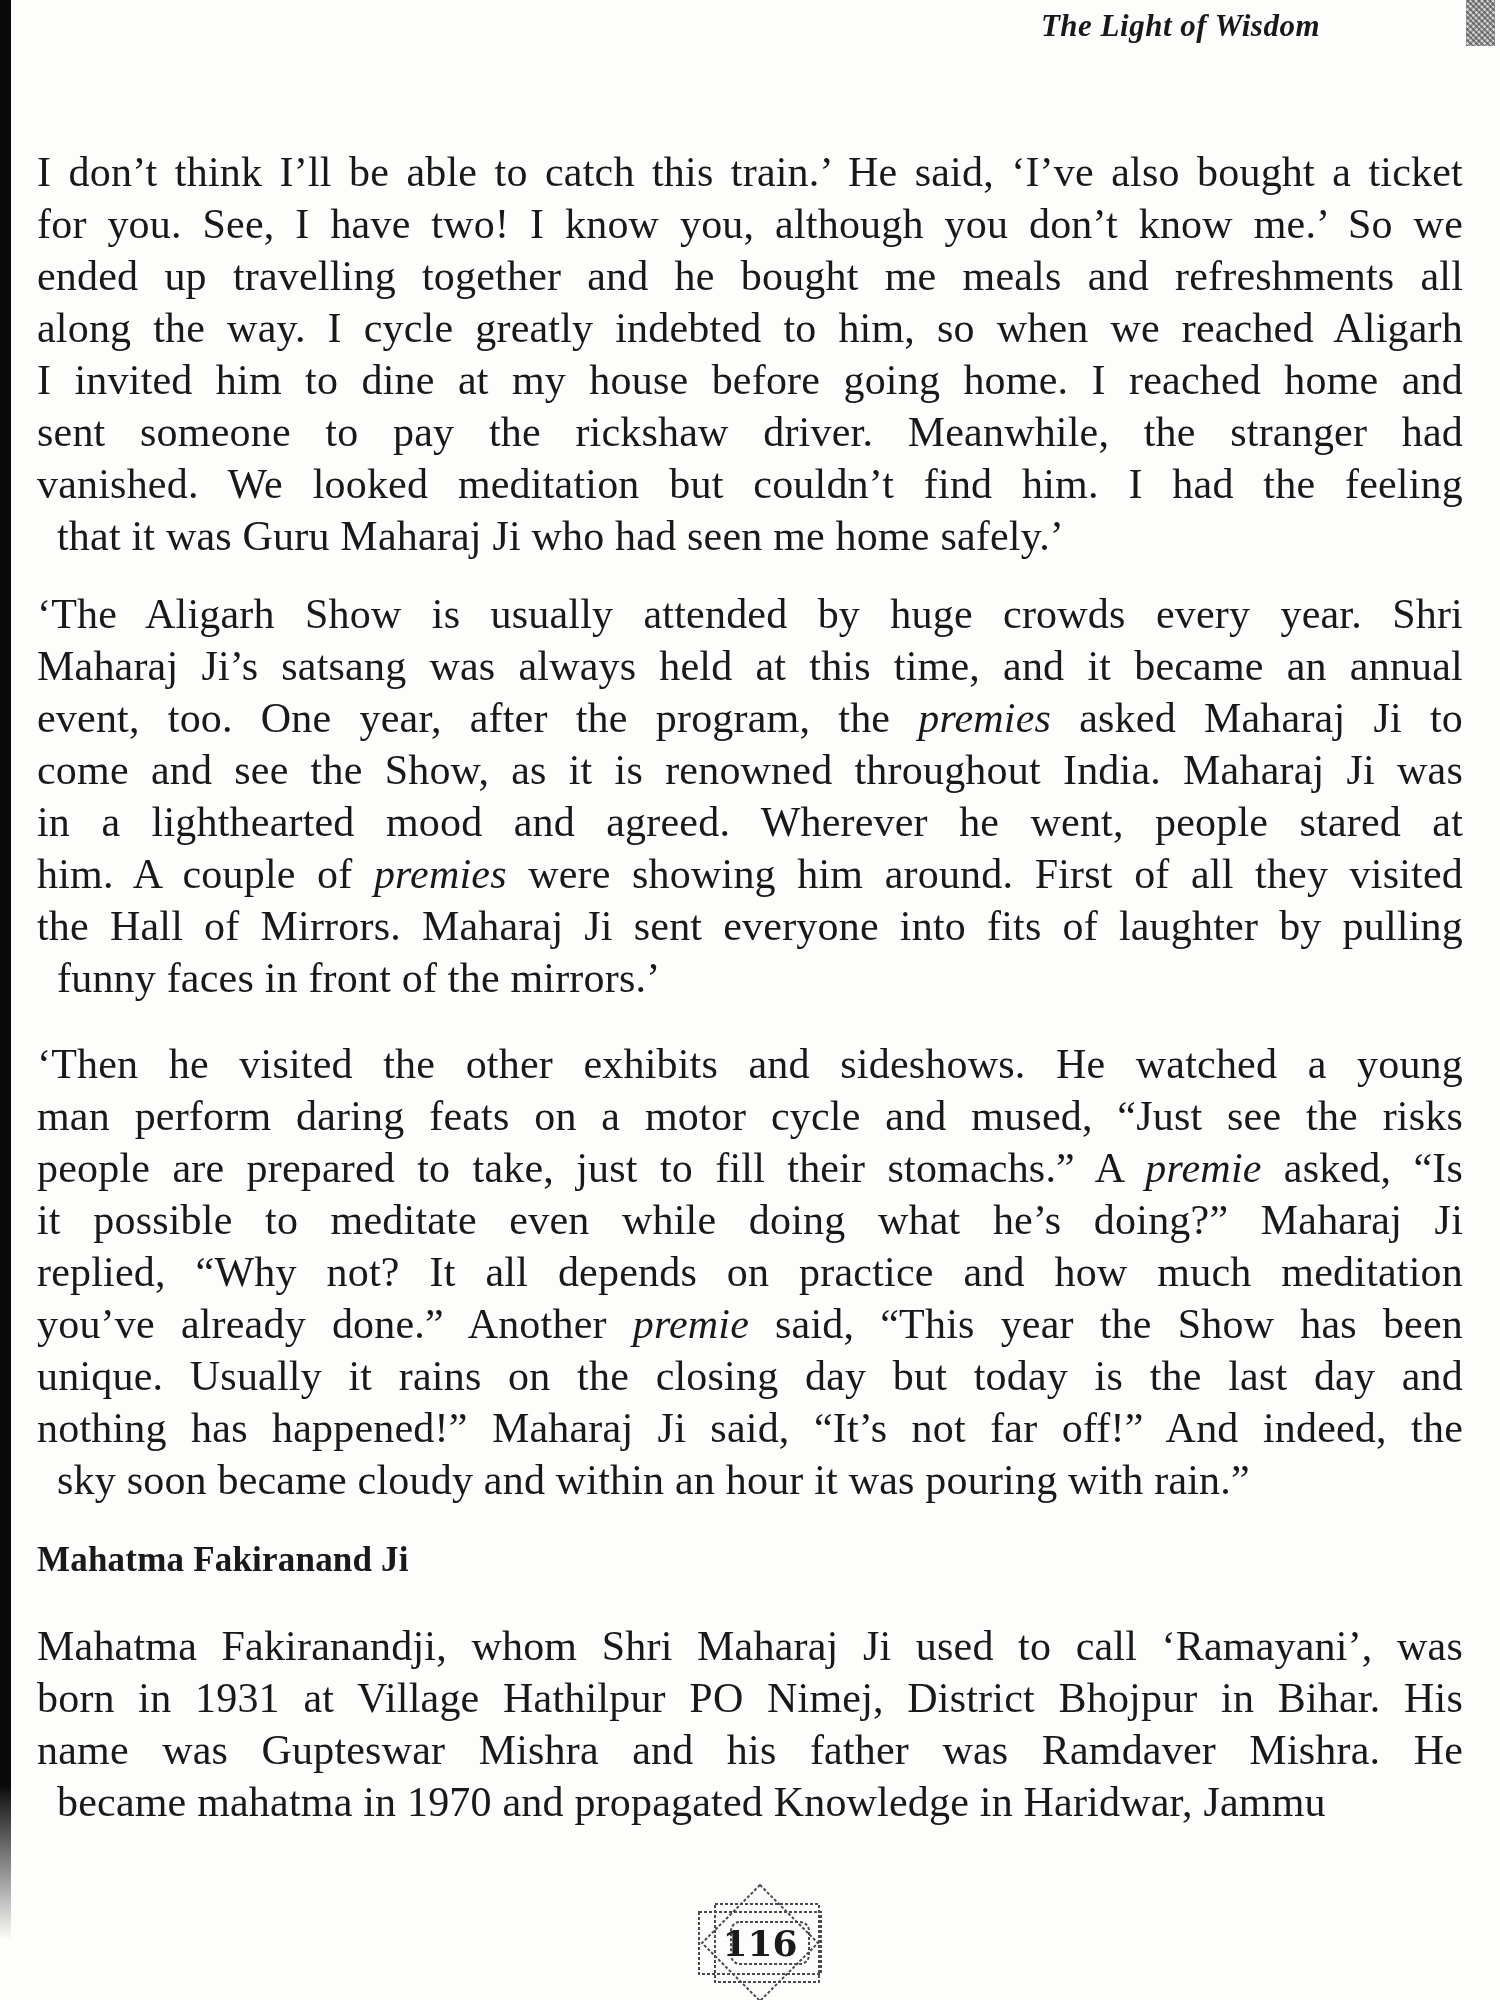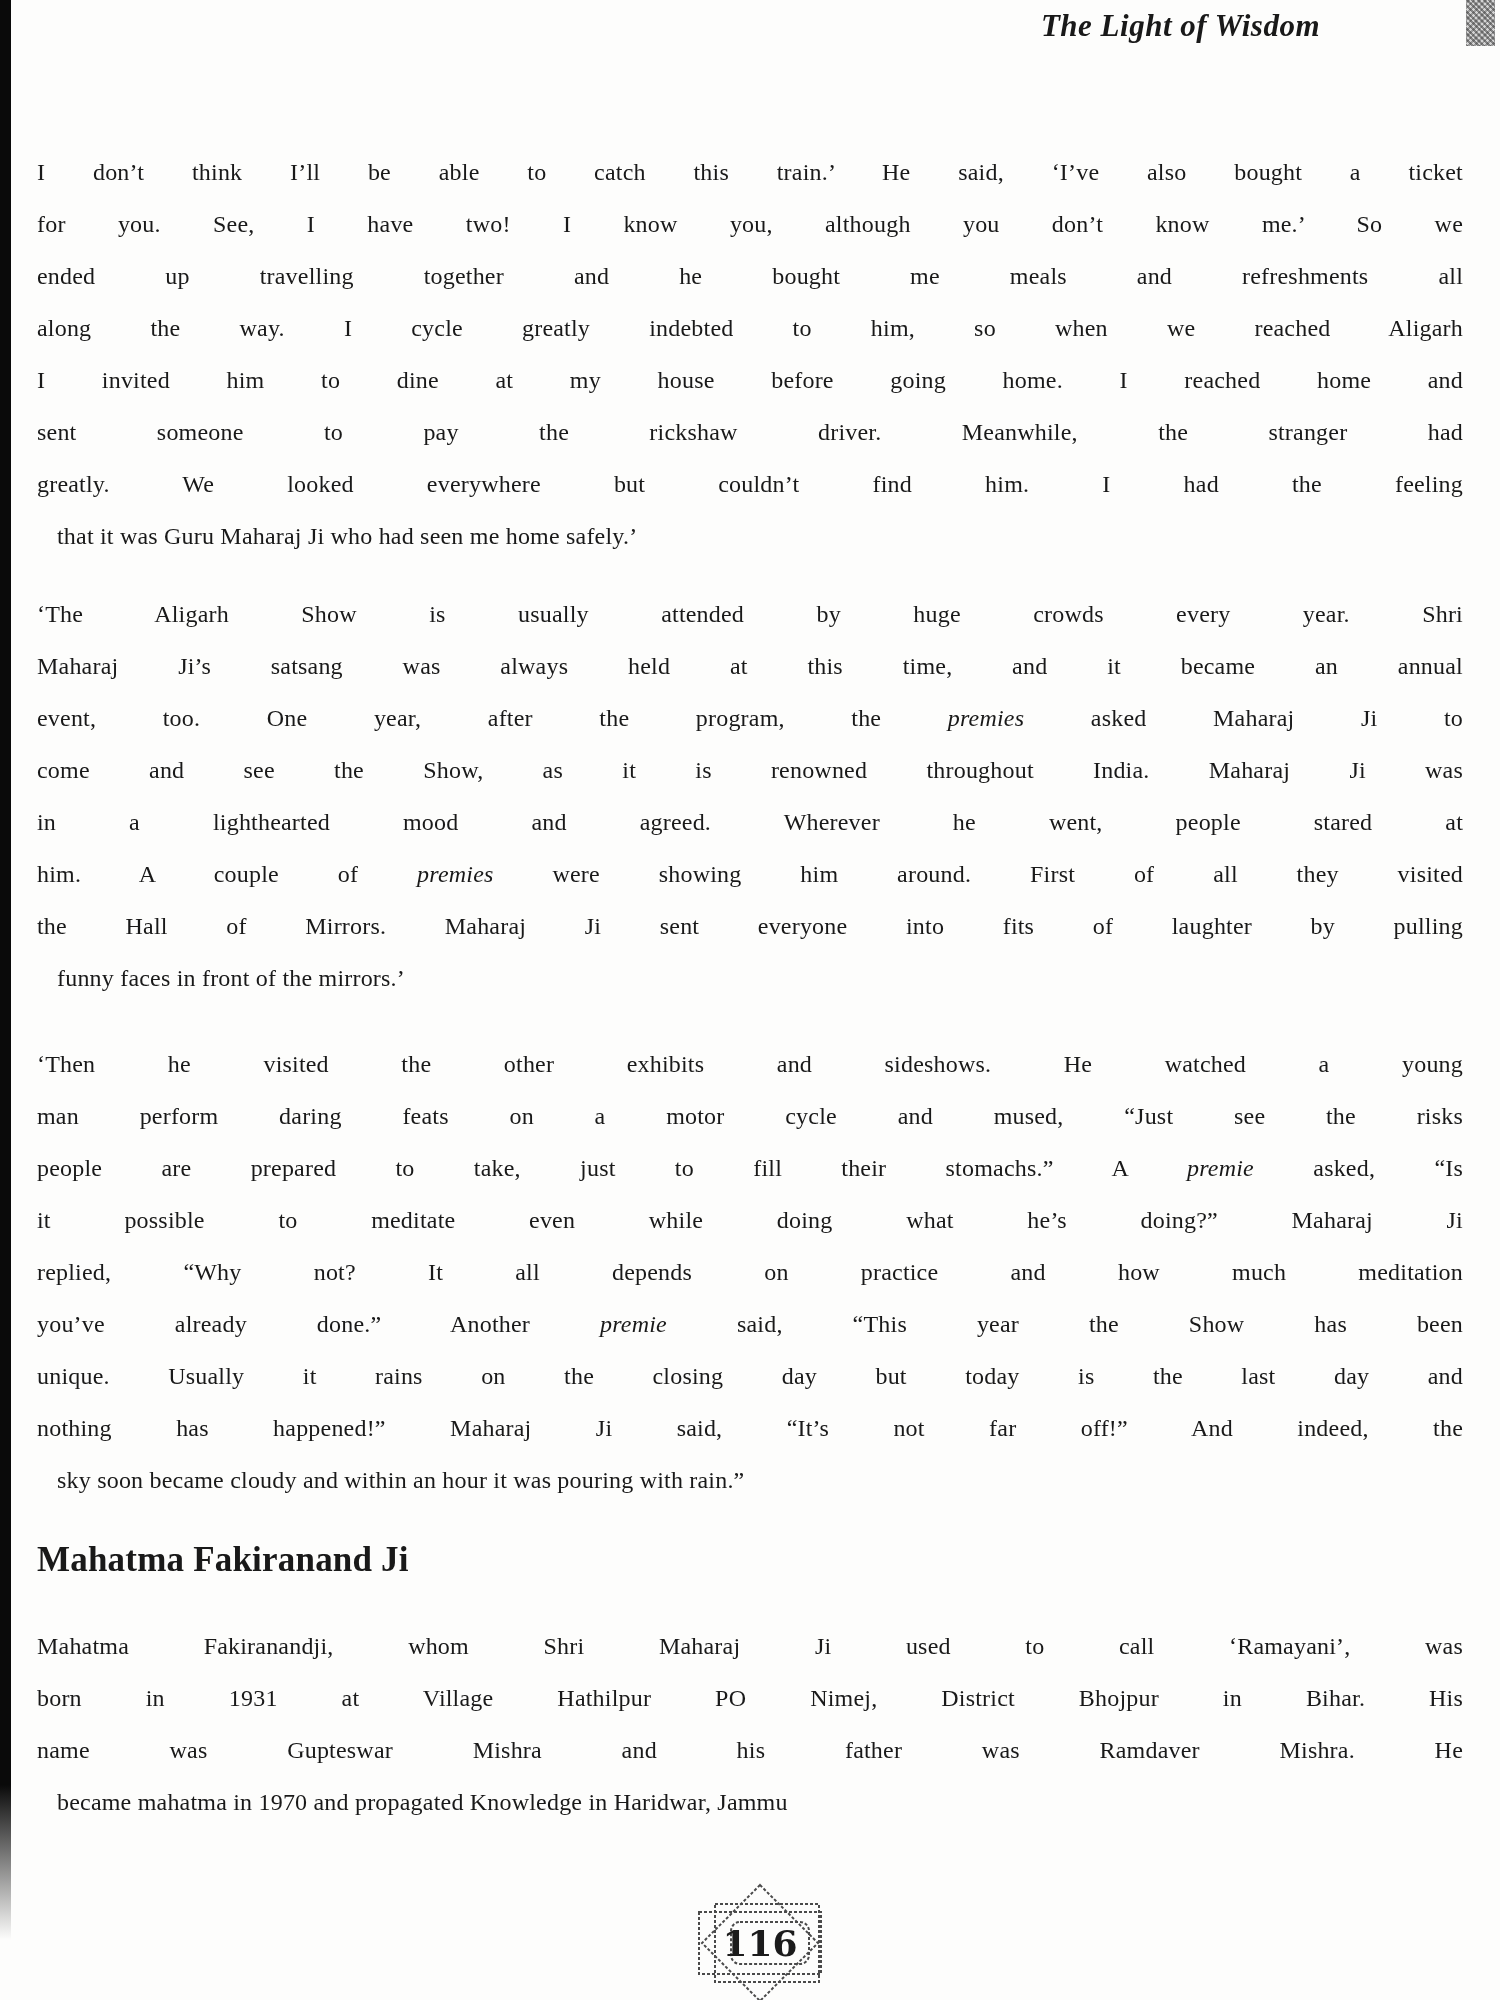--- a/index.html
+++ b/index.html
@@ -46,21 +46,21 @@
     width: 1426px;
     height: 2000px;
   }
   .para, .heading {
     position: absolute;
     left: 0;
     width: 100%;
     margin: 0;
   }
   .para .line {
-    font-size: 24px;
+    font-size: 42px;
     line-height: 52px;
     letter-spacing: 0.2px;
     text-align: justify;
     text-align-last: justify;
     white-space: normal;
     font-family: Liberation Serif, serif;
   }
   .para .line.last { text-align-last: left; margin-left: 20px; }
   .para em { font-style: italic; }
   .heading {
@@ -95,21 +95,21 @@
   <div class="running-header">The Light of Wisdom</div>
 
   <div class="column">
       <div class="para" style="top: 146px;">
         <div class="line">I don’t think I’ll be able to catch this train.’ He said, ‘I’ve also bought a ticket</div>
         <div class="line">for you. See, I have two! I know you, although you don’t know me.’ So we</div>
         <div class="line">ended up travelling together and he bought me meals and refreshments all</div>
         <div class="line">along the way. I cycle greatly indebted to him, so when we reached Aligarh</div>
         <div class="line">I invited him to dine at my house before going home. I reached home and</div>
         <div class="line">sent someone to pay the rickshaw driver. Meanwhile, the stranger had</div>
-        <div class="line">greatly. We looked everywhere but couldn’t find him. I had the feeling</div>
+        <div class="line">vanished. We looked meditation but couldn’t find him. I had the feeling</div>
         <div class="line last">that it was Guru Maharaj Ji who had seen me home safely.’</div>
       </div>
       <div class="para" style="top: 588px;">
         <div class="line">‘The Aligarh Show is usually attended by huge crowds every year. Shri</div>
         <div class="line">Maharaj Ji’s satsang was always held at this time, and it became an annual</div>
         <div class="line">event, too. One year, after the program, the <em>premies</em> asked Maharaj Ji to</div>
         <div class="line">come and see the Show, as it is renowned throughout India. Maharaj Ji was</div>
         <div class="line">in a lighthearted mood and agreed. Wherever he went, people stared at</div>
         <div class="line">him. A couple of <em>premies</em> were showing him around. First of all they visited</div>
         <div class="line">the Hall of Mirrors. Maharaj Ji sent everyone into fits of laughter by pulling</div>

